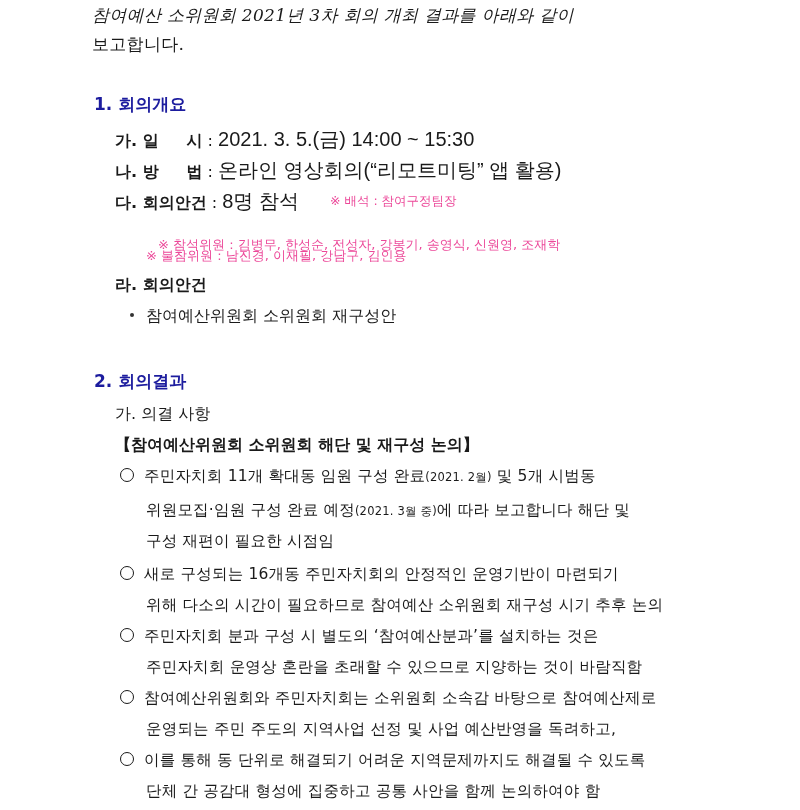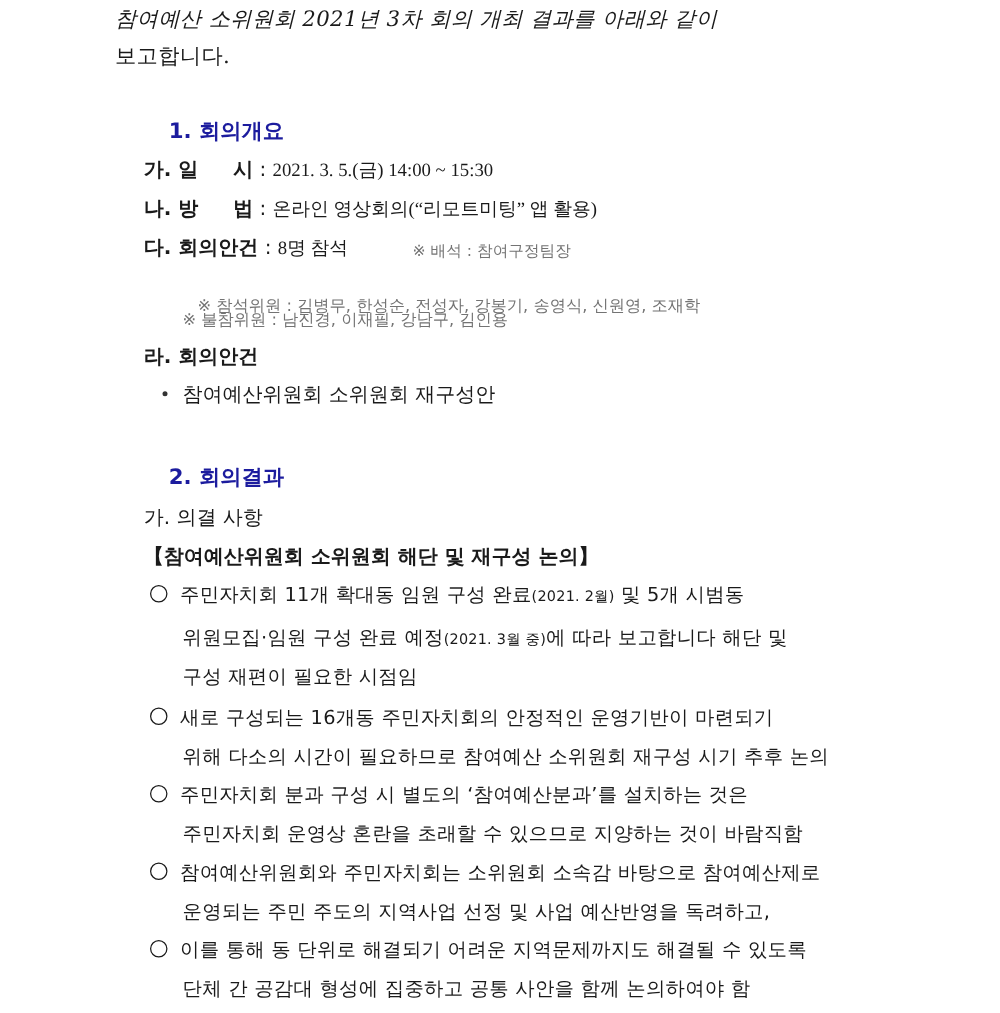--- a/index.html
+++ b/index.html
@@ -1,25 +1,25 @@
 <!DOCTYPE html>
 <html><head>
 <meta charset="utf-8">
 <style>
   html, body { margin:0; padding:0; background:#ffffff; }
   body { width:800px; height:810px; overflow:hidden; position:relative;
          font-family:"DejaVu Serif","Liberation Serif",serif; color:#1a1a1a; }
   .abs { position:absolute; white-space:nowrap; }
   .intro { font-size:17px; letter-spacing:0.3px; }
   .sec { font-family:"DejaVu Sans","Liberation Sans",sans-serif; font-weight:bold;
-         font-size:17px; color:#1c1c9e;margin-left:41px; }
+         font-size:17px; color:#1c1c9e; }
   .sub { font-family:"DejaVu Sans","Liberation Sans",sans-serif; font-size:16px; }
   .sub b { font-weight:bold; }
-  .val { font-family:Liberation Serif, serif; font-size:15px; }
-  .note { font-family:"DejaVu Sans","Liberation Sans",sans-serif; font-size:12.5px; color:#737373; }
+  .val { font-family:Liberation Sans, sans-serif; font-size:20px; }
+  .note { font-family:"DejaVu Sans","Liberation Sans",sans-serif; font-size:12.5px; color:#ec4899; }
   .body16 { font-family:"DejaVu Sans","Liberation Sans",sans-serif; font-size:15.5px; letter-spacing:0.2px; }
   .small { font-size:11.5px; }
   .circle { display:inline-block; width:12px; height:12px; border:1.5px solid #1a1a1a;
             border-radius:50%; margin-right:10px; vertical-align:-1px; }
   .dot { display:inline-block; width:4px; height:4px; background:#333; border-radius:50%;
          margin-right:12px; vertical-align:4px; }
 </style>
 </head>
 <body>
 

